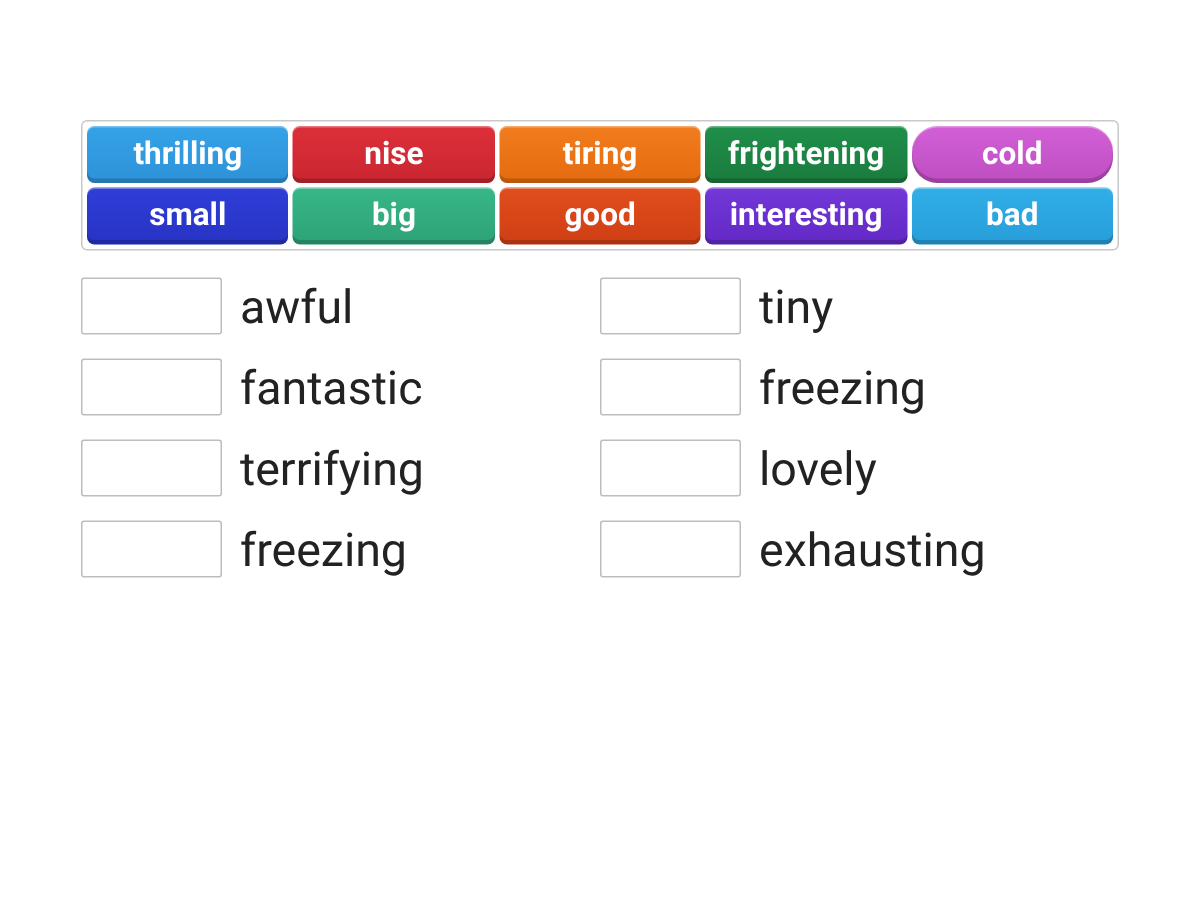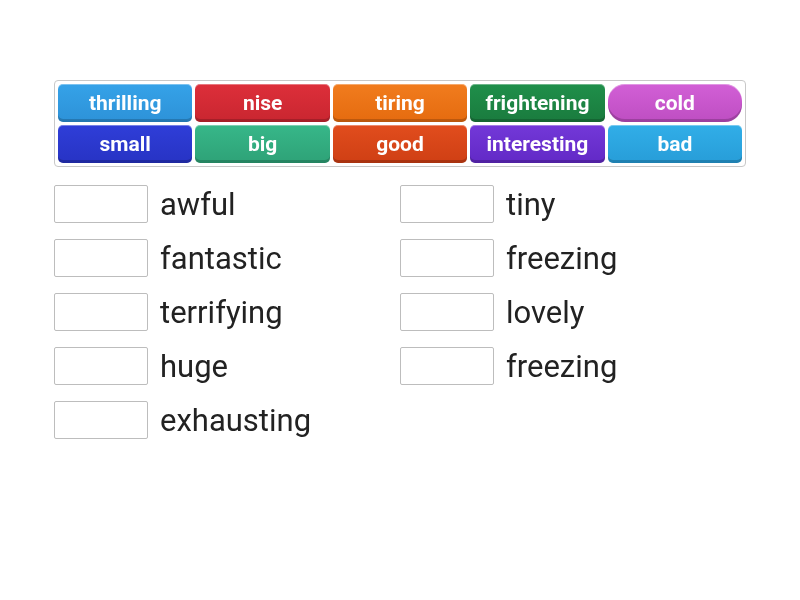--- a/index.html
+++ b/index.html
@@ -143,24 +143,20 @@
 
     <div class="target-item">
       <div class="slot"></div>
       <div class="tlabel">terrifying</div>
     </div>
 
     <div class="target-item">
       <div class="slot"></div>
       <div class="tlabel">lovely</div>
     </div>
-    <div class="target-item">
-      <div class="slot"></div>
-      <div class="tlabel">huge</div>
-    </div>
 
     <div class="target-item">
       <div class="slot"></div>
       <div class="tlabel">freezing</div>
     </div>
     <div class="target-item">
       <div class="slot"></div>
       <div class="tlabel">exhausting</div>
     </div>
   </div>

